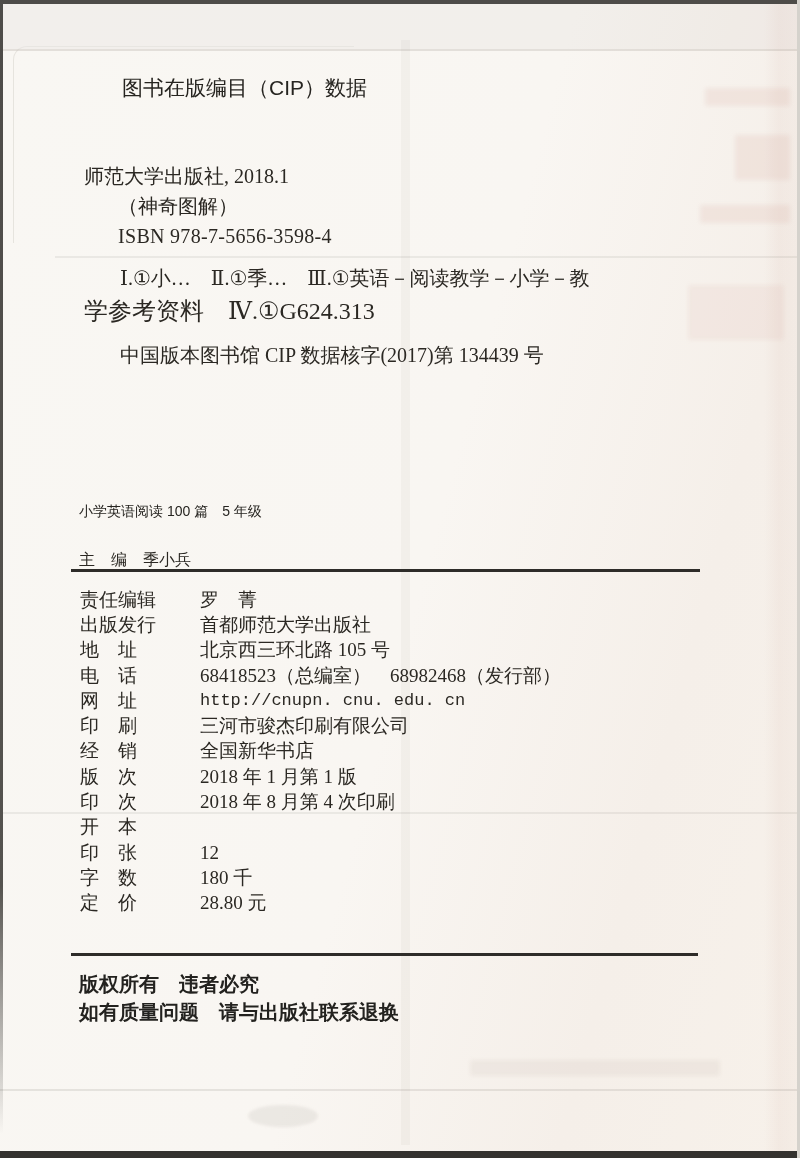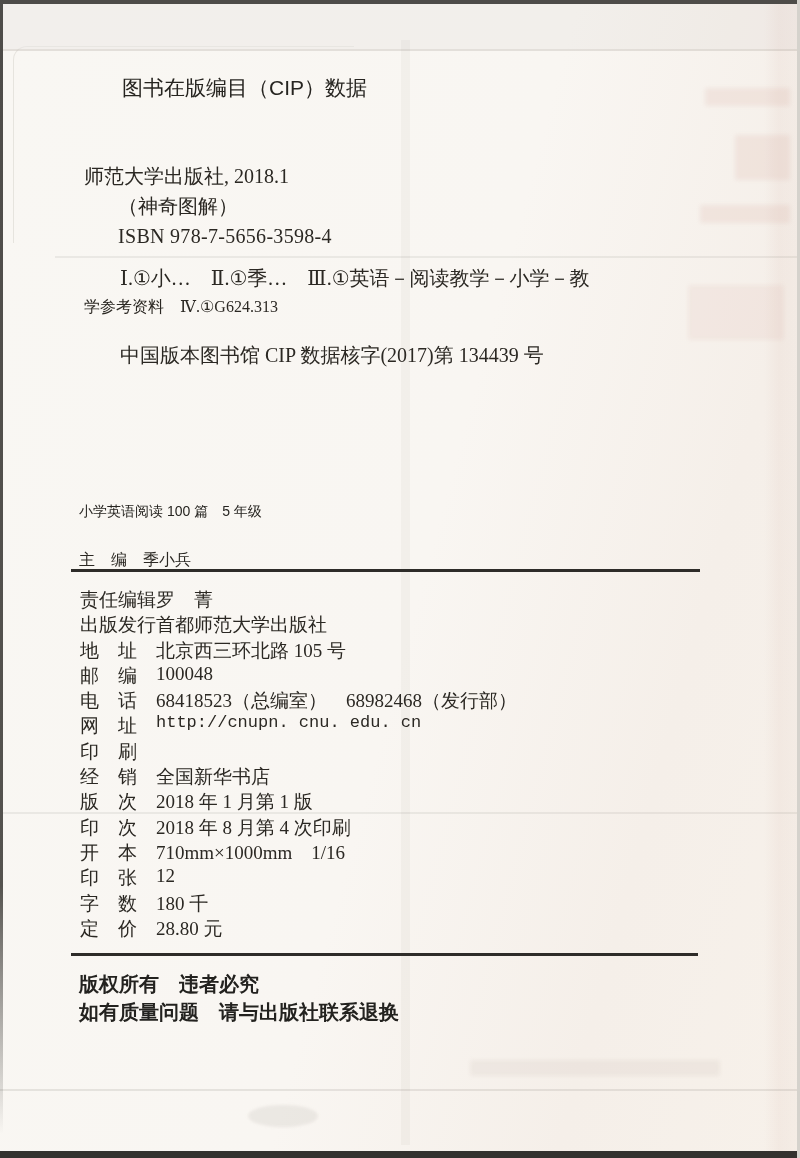--- a/index.html
+++ b/index.html
@@ -44,35 +44,35 @@
 
   
   .line{position:absolute;white-space:pre;line-height:1;}
   .cip-header{left:122px;top:77px;font-family:"Liberation Sans","DejaVu Sans",sans-serif;
     font-size:21px;font-weight:500;color:#262420;}
   .cip-desc1{left:124px;top:135px;font-size:20px;}
   .cip-desc2{left:84px;top:166px;font-size:20px;}
   .cip-series{left:118px;top:196px;font-size:20px;}
   .cip-isbn{left:118px;top:226px;font-size:20px;letter-spacing:0.3px;text-align:right;}
   .cip-class1{left:120px;top:268px;font-size:20px;}
-  .cip-class2{left:84px;top:299px;font-size:16px;}
+  .cip-class2{left:84px;top:299px;font-size:24px;}
   .cip-record{left:120px;top:345px;font-size:20px;}
 
   .pinyin{left:79px;top:479px;font-family:"Liberation Sans","DejaVu Sans",sans-serif;
     font-size:20px;font-weight:500;letter-spacing:-0.4px;color:#2e2d2a;}
   .cn-title{left:79px;top:504px;font-family:"Liberation Sans","DejaVu Sans",sans-serif;
     font-size:14px;font-weight:500;color:#262420;}
   .editor-line{left:79px;top:552px;font-size:16px;}
 
   .rule{position:absolute;height:2.5px;background:#2e2c29;}
   .rule1{left:71px;top:569px;width:629px;}
   .rule2{left:71px;top:953px;width:627px;}
 
   .pub-rows{position:absolute;left:80px;top:587px;width:600px;}
-  .pub-row{display:flex;height:25.3px;font-size:19px;white-space:pre;}
+  .pub-row{display:flex;height:25.3px;align-items:center;font-size:19px;white-space:pre;gap:44px;}
   .pub-label{flex:0 0 76px;color:#2b2823;}
   .pub-value{color:#2b2823;}
   .mono .pub-value{font-family:Liberation Mono, monospace;font-size:17px;}
 
   .notice1{left:79px;top:974px;font-family:"Liberation Sans","DejaVu Sans",sans-serif;
     font-size:20px;font-weight:600;color:#23221f;}
   .notice2{left:79px;top:1002px;font-family:"Liberation Sans","DejaVu Sans",sans-serif;
     font-size:20px;font-weight:600;color:#23221f;}
 </style>
 </head>
@@ -115,49 +115,45 @@
     </div>
     <div class="pub-row">
       <span class="pub-label">出版发行</span>
       <span class="pub-value">首都师范大学出版社</span>
     </div>
     <div class="pub-row">
       <span class="pub-label">地　址</span>
       <span class="pub-value">北京西三环北路 105 号</span>
     </div>
     <div class="pub-row">
-      <span class="pub-label">邮　编</span>
-      <span class="pub-value">100048</span>
-    </div>
-    <div class="pub-row">
       <span class="pub-label">电　话</span>
       <span class="pub-value">68418523（总编室）　68982468（发行部）</span>
     </div>
     <div class="pub-row mono">
       <span class="pub-label">网　址</span>
       <span class="pub-value">http://cnupn. cnu. edu. cn</span>
     </div>
     <div class="pub-row">
       <span class="pub-label">印　刷</span>
+      <span class="pub-value">三河市骏杰印刷有限公司</span>
     </div>
     <div class="pub-row">
       <span class="pub-label">经　销</span>
       <span class="pub-value">全国新华书店</span>
     </div>
     <div class="pub-row">
       <span class="pub-label">版　次</span>
       <span class="pub-value">2018 年 1 月第 1 版</span>
     </div>
     <div class="pub-row">
       <span class="pub-label">印　次</span>
       <span class="pub-value">2018 年 8 月第 4 次印刷</span>
     </div>
     <div class="pub-row">
       <span class="pub-label">开　本</span>
-      <span class="pub-value">710mm×1000mm　1/16</span>
     </div>
     <div class="pub-row">
       <span class="pub-label">印　张</span>
       <span class="pub-value">12</span>
     </div>
     <div class="pub-row">
       <span class="pub-label">字　数</span>
       <span class="pub-value">180 千</span>
     </div>
     <div class="pub-row">

